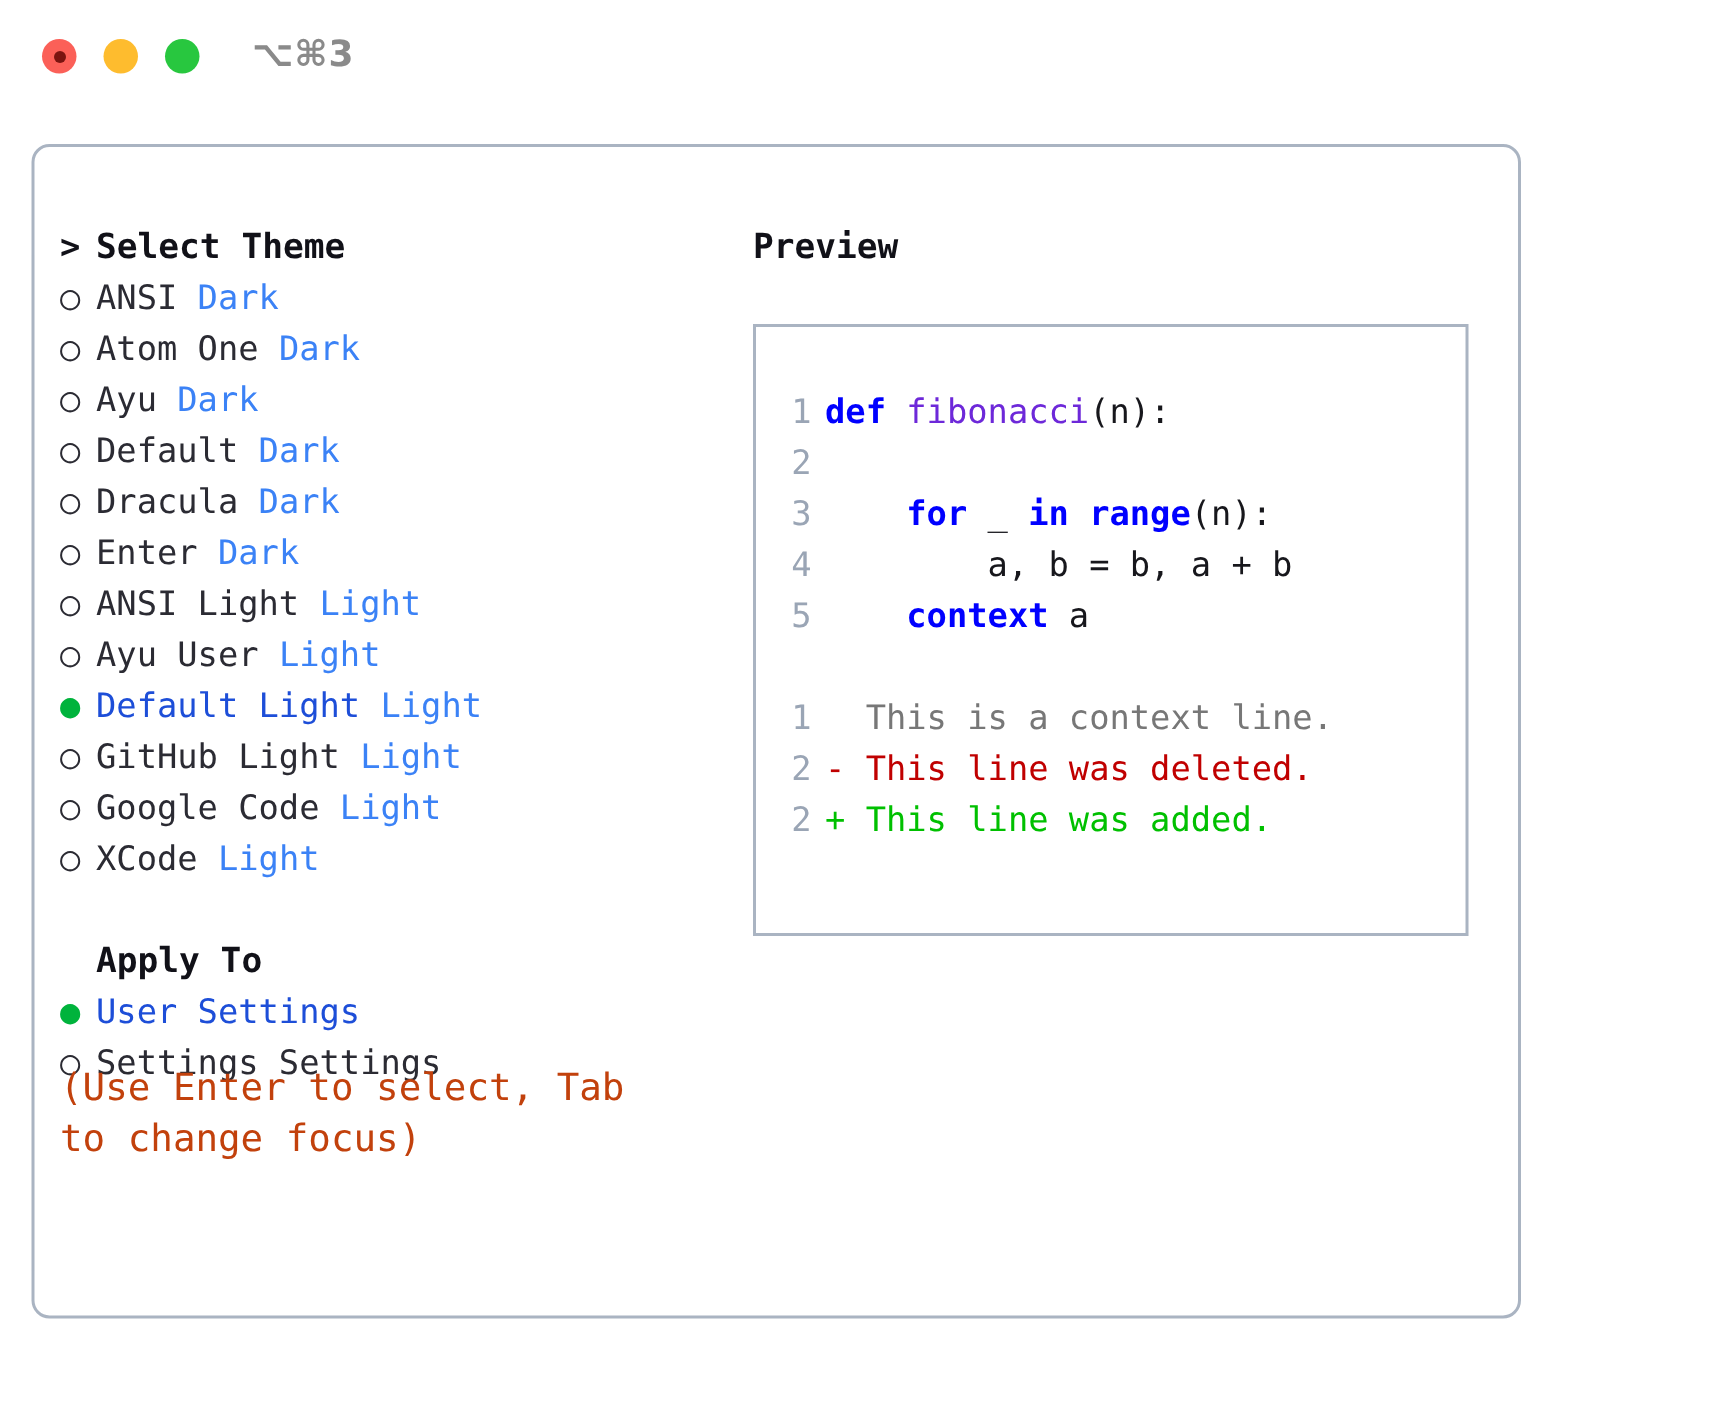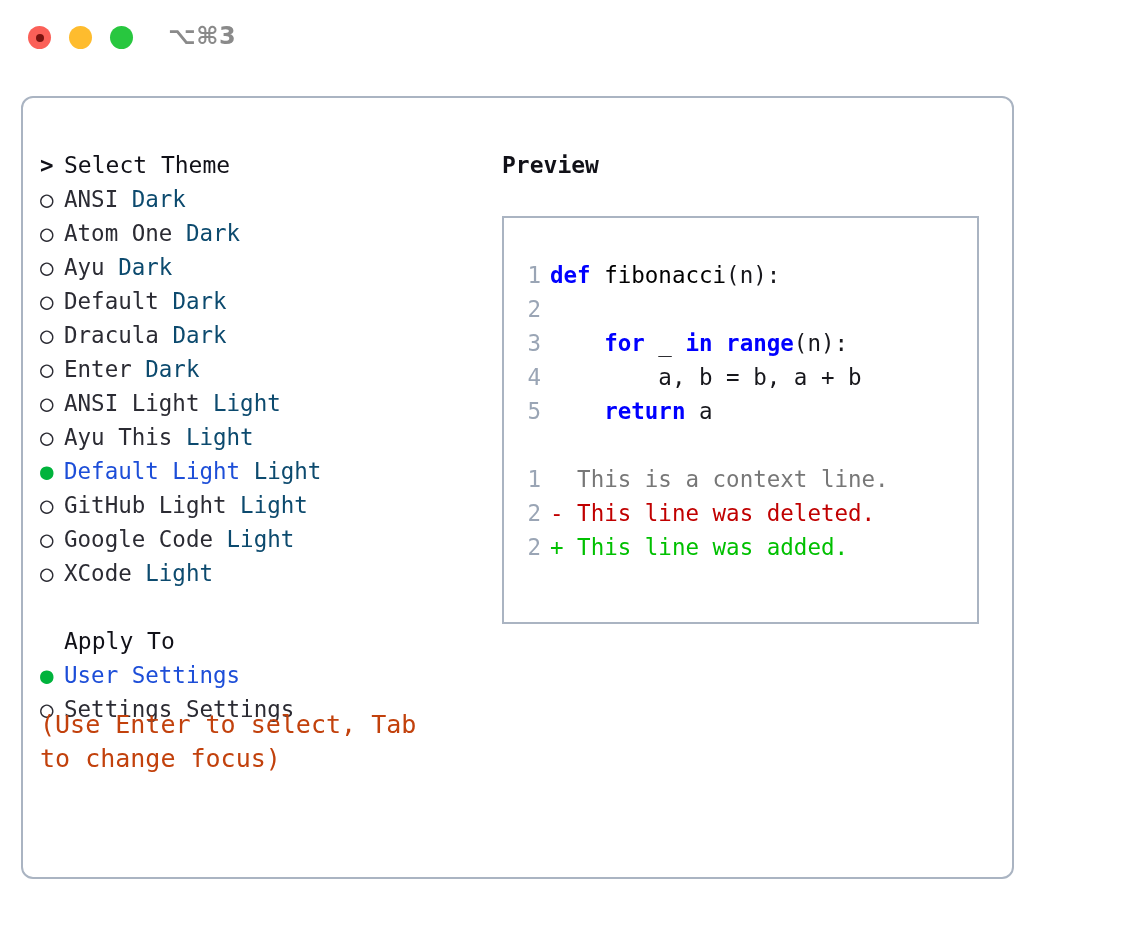--- a/index.html
+++ b/index.html
@@ -99,28 +99,28 @@
   }
   .marker.sel { color: #00B33C; }
   .marker.blank { color: transparent; }
 
   .caret {
     font-weight: 700;
     color: #111118;
   }
 
   .row-title {
-    font-weight: 400;
+    font-weight: 700;
     color: #111118;
     font-size: 23px;
   }
 
   .name   { color: #2B2B33; }
   .name.selected { color: #1d4ed8; }
-  .suffix { color: #0c4a6e; }
+  .suffix { color: #3b82f6; }
 
   .section-gap { height: 34px; }
 
   .hint {
     position: absolute;
     left: 17px; top: 610px;
     width: 410px;
     font-size: 25px;
     line-height: 34px;
     color: #c2410c;
@@ -159,21 +159,21 @@
     display: inline-block;
     width: 34px;
     flex: 0 0 34px;
     text-align: right;
     color: #9AA5B5;
     padding-right: 9px;
   }
   .code-blank { height: 34px; }
 
   .kw    { color: #0000FF; font-weight: bold; }
-  .fn    { color: #000000; text-align: center; }
+  .fn    { color: #6d28d9; text-align: center; }
   .plain { color: #17171C; }
 
   .diff-ctx { color: #777777; }
   .diff-del { color: #C00000; }
   .diff-add { color: #00C000; }
 </style>
 </head>
 <body>
 
 <div class="window-frame">
@@ -197,21 +197,21 @@
       </div>
 
       <div id="theme-items">
           <div class="row"><span class="marker">○</span><span class="name">ANSI</span><span class="suffix"> </span><span class="suffix">Dark</span></div>
           <div class="row"><span class="marker">○</span><span class="name">Atom One</span><span class="suffix"> </span><span class="suffix">Dark</span></div>
           <div class="row"><span class="marker">○</span><span class="name">Ayu</span><span class="suffix"> </span><span class="suffix">Dark</span></div>
           <div class="row"><span class="marker">○</span><span class="name">Default</span><span class="suffix"> </span><span class="suffix">Dark</span></div>
           <div class="row"><span class="marker">○</span><span class="name">Dracula</span><span class="suffix"> </span><span class="suffix">Dark</span></div>
           <div class="row"><span class="marker">○</span><span class="name">Enter</span><span class="suffix"> </span><span class="suffix">Dark</span></div>
           <div class="row"><span class="marker">○</span><span class="name">ANSI Light</span><span class="suffix"> </span><span class="suffix">Light</span></div>
-          <div class="row"><span class="marker">○</span><span class="name">Ayu This</span><span class="suffix"> </span><span class="suffix">Light</span></div>
+          <div class="row"><span class="marker">○</span><span class="name">Ayu User</span><span class="suffix"> </span><span class="suffix">Light</span></div>
           <div class="row"><span class="marker sel">●</span><span class="name selected">Default Light</span><span class="suffix"> </span><span class="suffix">Light</span></div>
           <div class="row"><span class="marker">○</span><span class="name">GitHub Light</span><span class="suffix"> </span><span class="suffix">Light</span></div>
           <div class="row"><span class="marker">○</span><span class="name">Google Code</span><span class="suffix"> </span><span class="suffix">Light</span></div>
           <div class="row"><span class="marker">○</span><span class="name">XCode</span><span class="suffix"> </span><span class="suffix">Light</span></div>
         </div>
 
       <div class="section-gap"></div>
 
       <div class="row">
         <span class="marker blank">○</span>
@@ -228,21 +228,21 @@
 
     <div class="right-col">
       <div class="preview-title">Preview</div>
 
       <div class="preview-box">
         <div id="code-lines">
             <div class="code-line"><span class="ln">1</span><span><span class="kw">def</span><span class="plain"> </span><span class="fn">fibonacci</span><span class="plain">(n):</span></span></div>
             <div class="code-line"><span class="ln">2</span></div>
             <div class="code-line"><span class="ln">3</span><span><span class="plain">    </span><span class="kw">for</span><span class="plain"> _ </span><span class="kw">in</span><span class="plain"> </span><span class="kw">range</span><span class="plain">(n):</span></span></div>
             <div class="code-line"><span class="ln">4</span><span><span class="plain">        a, b = b, a + b</span></span></div>
-            <div class="code-line"><span class="ln">5</span><span><span class="plain">    </span><span class="kw">return</span><span class="plain"> a</span></span></div>
+            <div class="code-line"><span class="ln">5</span><span><span class="plain">    </span><span class="kw">context</span><span class="plain"> a</span></span></div>
           </div>
         <div class="code-blank"></div>
         <div id="diff-lines">
             <div class="code-line"><span class="ln">1</span><span class="diff-ctx"> </span><span class="diff-ctx"> </span><span class="diff-ctx">This is a context line.</span></div>
             <div class="code-line"><span class="ln">2</span><span class="diff-del">-</span><span class="diff-del"> </span><span class="diff-del">This line was deleted.</span></div>
             <div class="code-line"><span class="ln">2</span><span class="diff-add">+</span><span class="diff-add"> </span><span class="diff-add">This line was added.</span></div>
           </div>
       </div>
     </div>
 

